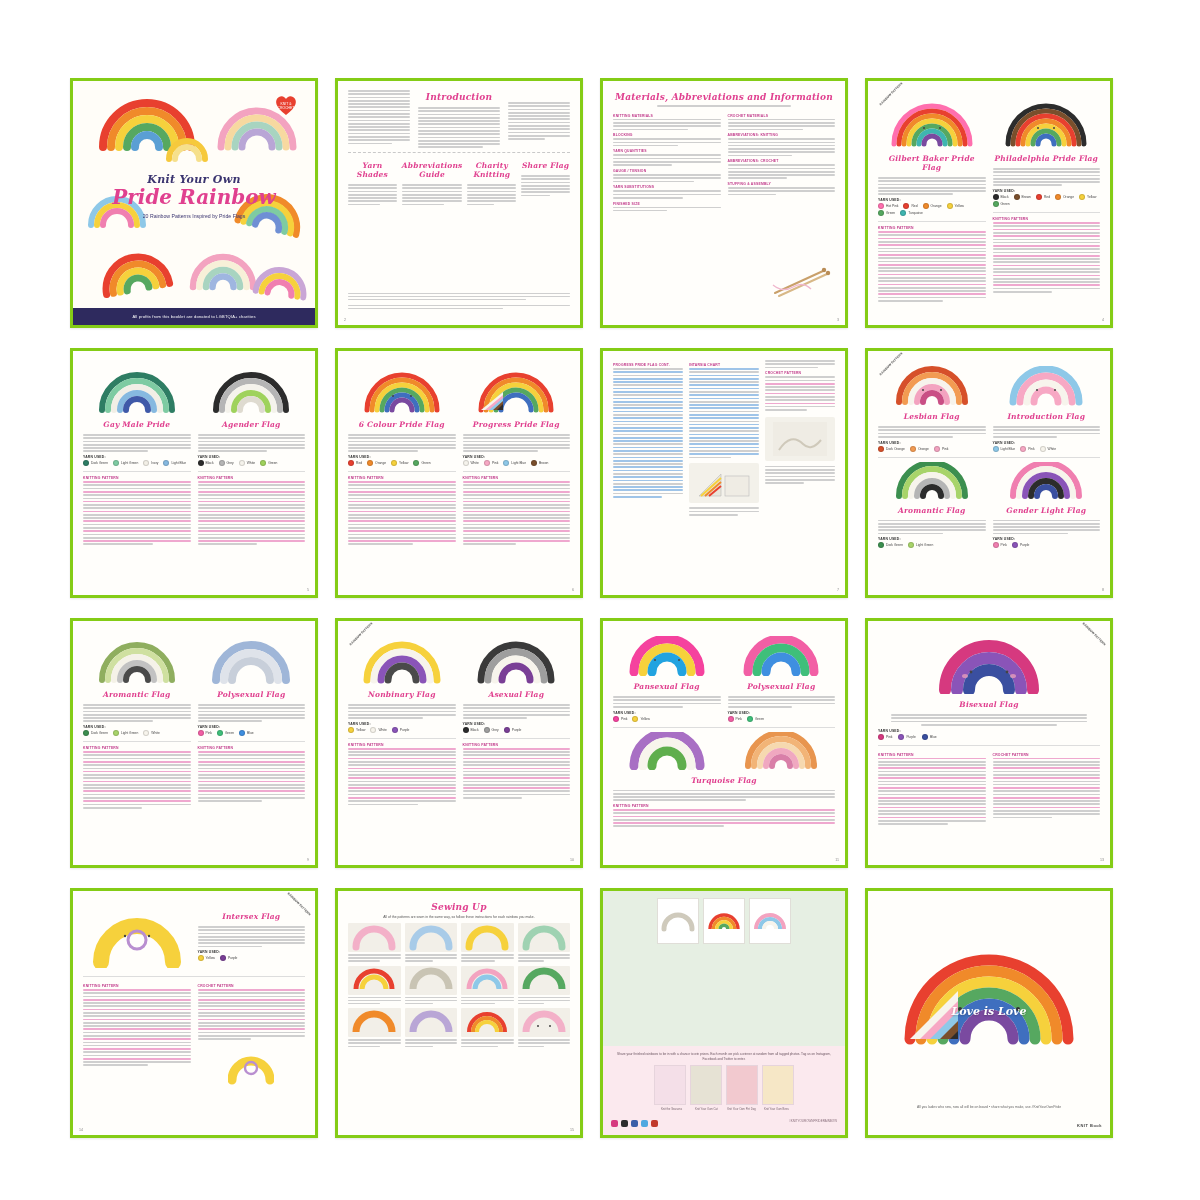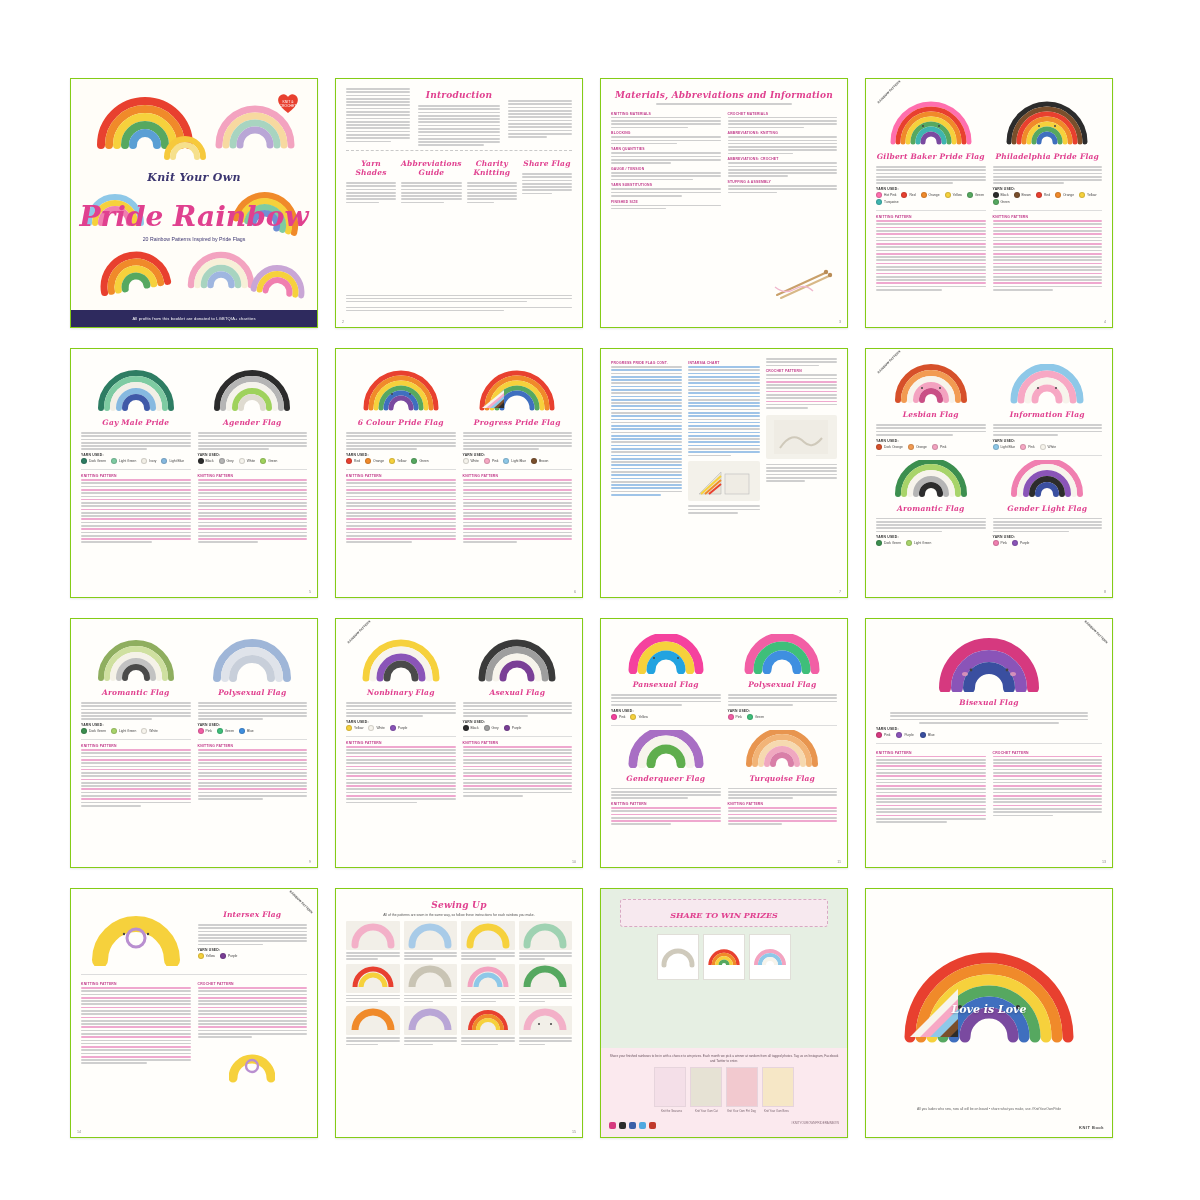--- a/index.html
+++ b/index.html
@@ -1,19 +1,19 @@
 <!DOCTYPE html>
 <html><head>
 <meta charset="utf-8">
 <style>
   html,body{margin:0;padding:0;background:#ffffff;}
   body{width:1200px;height:1200px;font-family:"Liberation Sans",sans-serif;overflow:hidden;}
   .sheet{position:relative;width:1200px;height:1200px;box-sizing:border-box;padding:78px 70px;}
   .grid{display:grid;grid-template-columns:repeat(4,248px);grid-template-rows:repeat(4,250px);column-gap:17px;row-gap:20px;}
-  .page{position:relative;background:#fffefb;border:1px solid #84cc16;box-shadow:0 1px 2px rgba(0,0,0,.10);overflow:hidden;box-sizing:border-box;}
+  .page{position:relative;background:#fffefb;border:3px solid #84cc16;box-shadow:0 1px 2px rgba(0,0,0,.10);overflow:hidden;box-sizing:border-box;}
   .page.cover{background:#fffdf8;padding:0;}
   .pg-inner{position:absolute;inset:0;padding:9px 10px 12px 10px;box-sizing:border-box;}
 
   
   .ttl{font-family:"DejaVu Serif",serif;font-style:italic;font-weight:bold;text-align:center;color:#e0408f;font-size:9px;letter-spacing:.2px;margin:2px 0 5px;}
   .ttl.sm{font-size:7.5px;}
   .sub{font-size:3.4px;font-weight:bold;color:#c0398a;letter-spacing:.2px;margin:3px 0 1px;}
   .sub.blk{color:#333;}
   .lines{display:flex;flex-direction:column;gap:1.6px;}
   .ln{height:1.7px;background:#cfcfcf;border-radius:1px;}
@@ -38,21 +38,21 @@
 
   
   .sw{display:flex;align-items:center;gap:2px;font-size:3.3px;color:#444;margin-bottom:1px;}
   .dot{width:4px;height:4px;border-radius:50%;display:inline-block;border:.4px solid rgba(0,0,0,.15);}
 
   
   .cover-art{position:absolute;inset:0;}
   .cover-band{position:absolute;left:0;right:0;bottom:0;height:17px;background:#2e2a5e;color:#fff;font-size:4px;display:flex;align-items:center;justify-content:center;letter-spacing:.2px;}
   .cover-title{position:absolute;left:0;right:0;top:92px;text-align:center;}
   .cover-title .k{font-family:"DejaVu Serif",serif;font-weight:bold;font-style:italic;color:#3b3570;font-size:11px;letter-spacing:.3px;}
-  .cover-title .p{font-family:"DejaVu Serif",serif;font-weight:bold;font-style:italic;color:#e0408f;font-size:28px;line-height:1.05;margin-top:18px;}
+  .cover-title .p{font-family:"DejaVu Serif",serif;font-weight:bold;font-style:italic;color:#e0408f;font-size:20px;line-height:1.05;margin-top:1px;}
   .cover-title .s{font-size:5.2px;color:#3b3570;margin-top:5px;}
   .heart{position:absolute;right:16px;top:12px;width:26px;height:24px;}
 
   
   .share{background:#e6efe3;}
   .share-banner{margin:10px auto 0;width:84%;background:#f7e9ef;border:1px dashed #d8a9c3;border-radius:3px;text-align:center;padding:4px 0;}
   .share-banner span{font-family:"DejaVu Serif",serif;font-style:italic;font-weight:bold;color:#e0408f;font-size:8px;}
   .photo-row{display:flex;gap:4px;justify-content:center;margin-top:7px;}
   .photo{width:42px;height:46px;background:#fff;border:1px solid #e0ded8;padding:3px;box-sizing:border-box;display:flex;align-items:center;justify-content:center;}
   .share-lower{position:absolute;left:0;right:0;bottom:0;background:#fbe9ee;padding:6px 8px 8px;box-sizing:border-box;}
@@ -1016,21 +1016,21 @@
                   <span class="dot" style="background:#f29b52"></span>
                   <span>Orange</span>
                 </div>
               <div class="sw">
                   <span class="dot" style="background:#f3a3c0"></span>
                   <span>Pink</span>
                 </div>
             </div>
           </div>
           <div>
-            <div class="ttl sm">Information Flag</div>
+            <div class="ttl sm">Introduction Flag</div>
             <div class="lines">
                 <div class="ln"></div>
                 <div class="ln"></div>
                 <div class="ln"></div>
                 <div class="ln" style="width:60%"></div>
               </div>
             <div class="sub blk">YARN USED:</div>
             <div style="display:flex;flex-wrap:wrap;gap:0 5px">
               <div class="sw">
                   <span class="dot" style="background:#8ec8e8"></span>
@@ -1454,38 +1454,20 @@
                 <path d="M12 34 A27 27 0 0 1 66 34" stroke="#f2b477" stroke-width="6"></path>
                 <path d="M18 34 A21 21 0 0 1 60 34" stroke="#f6d9b0" stroke-width="6"></path>
                 <path d="M24 34 A15 15 0 0 1 54 34" stroke="#f0a8c0" stroke-width="6"></path>
                 <path d="M30 34 A9 9 0 0 1 48 34" stroke="#d97fa8" stroke-width="6"></path>
               </g>
             </svg>
           </div>
         </div>
         <div class="cols2">
           <div>
-            <div class="ttl sm">Genderqueer Flag</div>
-            <div class="lines">
-                <div class="ln"></div>
-                <div class="ln"></div>
-                <div class="ln"></div>
-                <div class="ln" style="width:70%"></div>
-              </div>
-            <div class="sub">KNITTING PATTERN</div>
-            <div class="lines">
-                <div class="ln pink"></div>
-                <div class="ln"></div>
-                <div class="ln pink"></div>
-                <div class="ln"></div>
-                <div class="ln pink"></div>
-                <div class="ln" style="width:55%"></div>
-              </div>
-          </div>
-          <div>
             <div class="ttl sm">Turquoise Flag</div>
             <div class="lines">
                 <div class="ln"></div>
                 <div class="ln"></div>
                 <div class="ln"></div>
                 <div class="ln" style="width:60%"></div>
               </div>
             <div class="sub">KNITTING PATTERN</div>
             <div class="lines">
                 <div class="ln pink"></div>
@@ -1855,23 +1837,20 @@
                 <div class="ln"></div>
                 <div class="ln" style="width:50%"></div>
               </div>
           </div>
         </div>
         <div class="pgno">15</div>
       </div>
     </div>
 
     <div class="page share">
-      <div class="share-banner">
-        <span>SHARE TO WIN PRIZES</span>
-      </div>
       <div class="photo-row">
         <div class="photo">
           <svg width="34" height="22" viewBox="0 0 34 22">
               <path d="M3 19 A14 14 0 0 1 31 19" stroke="#cfcabc" stroke-width="5" fill="none" stroke-linecap="round"></path>
             </svg>
         </div>
         <div class="photo">
           <svg width="34" height="22" viewBox="0 0 34 22">
             <path d="M3 19 A14 14 0 0 1 31 19" stroke="#e8402f" stroke-width="3.4" fill="none"></path>
             <path d="M6.4 19 A10.6 10.6 0 0 1 27.6 19" stroke="#f08a2a" stroke-width="3.4" fill="none"></path>

